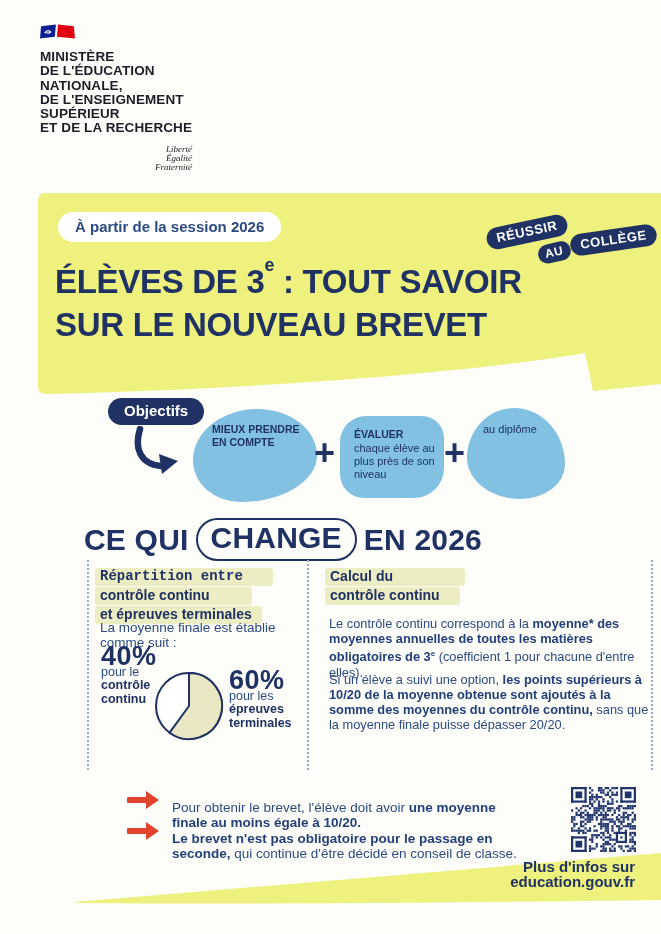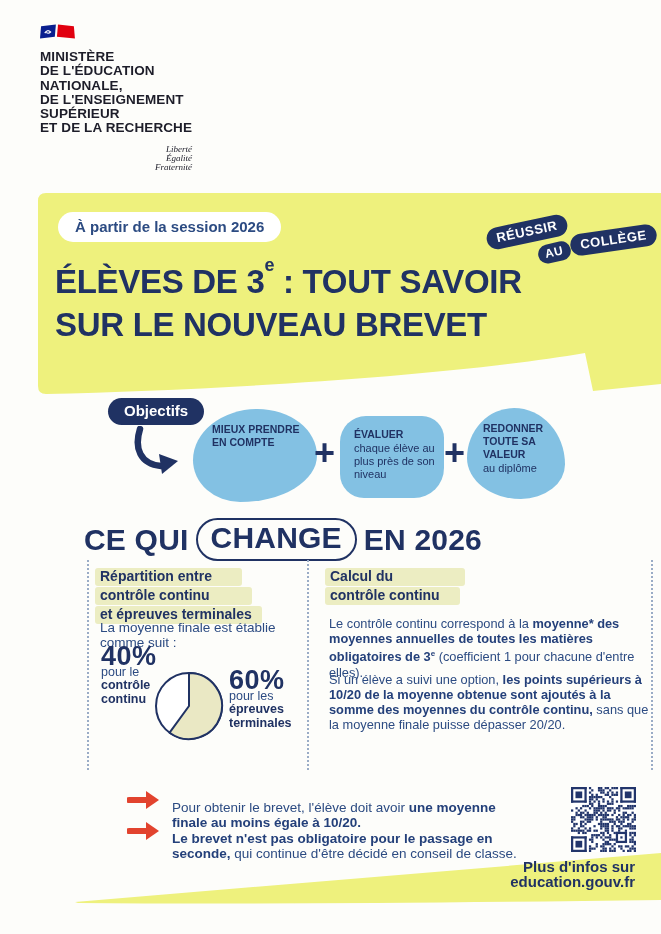--- a/index.html
+++ b/index.html
@@ -41,21 +41,21 @@
   
   .change-heading{position:absolute;left:84px;top:518px;color:#203263;font-size:30px;font-weight:600;
         display:flex;align-items:center;gap:7px;letter-spacing:.2px;}
   .change-oval{border:2.5px solid #203263;border-radius:40px;padding:1px 13px 4px;}
   
   .dotline{position:absolute;top:560px;height:210px;width:0;border-left:2px dotted #9aacc6;}
   .dl1{left:87px;} .dl2{left:307px;} .dl3{left:651px;}
   .col-heading span{display:block;width:fit-content;background:#ecedc2;color:#203263;font-weight:bold;
         font-size:14px;line-height:15px;padding:1px 10px 2px 5px;border-radius:3px;margin-bottom:1px;}
   .rep-heading{position:absolute;left:95px;top:568px;}
-  .rep-heading span:nth-child(1){padding-right:30px;}
+  .rep-heading span:nth-child(1){padding-right:30px;font-family:Liberation Mono, monospace;}
   .rep-heading span:nth-child(2){padding-right:42px;}
   .calc-heading{position:absolute;left:325px;top:568px;}
   .calc-heading span:nth-child(1){padding-right:72px;}
   .calc-heading span:nth-child(2){padding-right:20px;}
   .rep-intro{position:absolute;left:100px;top:620px;width:215px;color:#2c4b82;font-size:13.5px;line-height:15px;}
   .pct{font-size:27px;font-weight:bold;color:#203263;margin-bottom:2px;letter-spacing:.5px;}
   .pct-block{position:absolute;color:#2c4b82;font-size:12.5px;line-height:13.5px;}
   .pct-block b{color:#203263;}
   .cc-block{left:101px;top:650px;width:70px;}
   .et-block{left:229px;top:674px;width:80px;}
@@ -125,21 +125,20 @@
   <div class="blob blob1">
     <div class="blob-title">MIEUX PRENDRE EN COMPTE</div>
   </div>
   <div class="plus plus1">+</div>
   <div class="blob blob2">
     <div class="blob-title">ÉVALUER</div>
     <div class="blob-body">chaque élève au plus près de son niveau</div>
   </div>
   <div class="plus plus2">+</div>
   <div class="blob blob3">
-    <div class="blob-title">REDONNER TOUTE SA VALEUR</div>
     <div class="blob-body">au diplôme</div>
   </div>
 
   <div class="change-heading">
     <span>CE QUI</span>
     <span class="change-oval">CHANGE</span>
     <span>EN 2026</span>
   </div>
 
   <div class="dotline dl1"></div>

